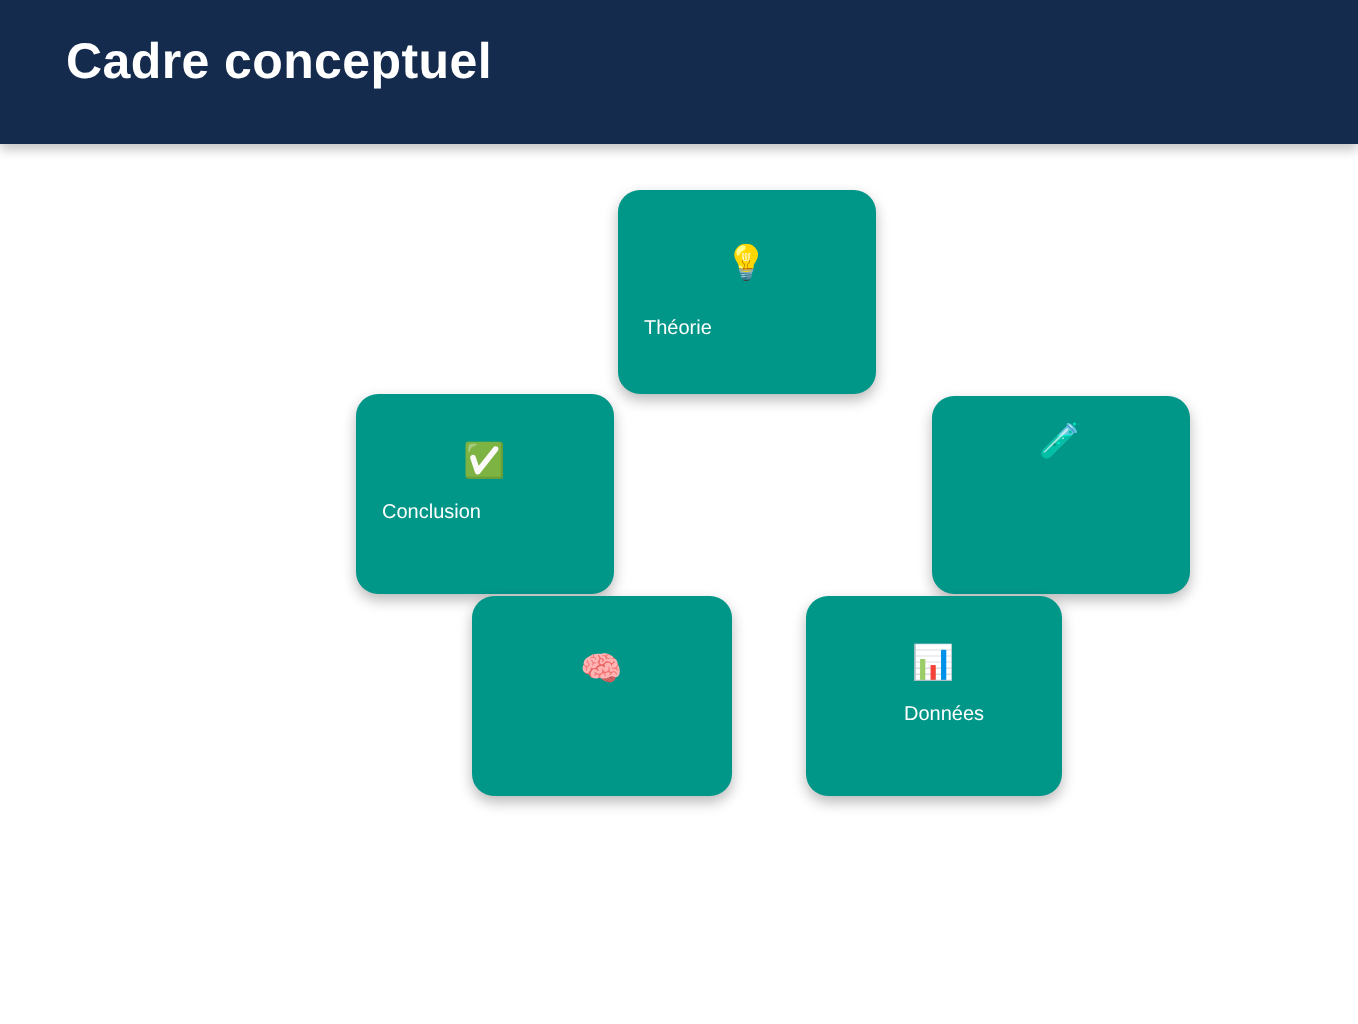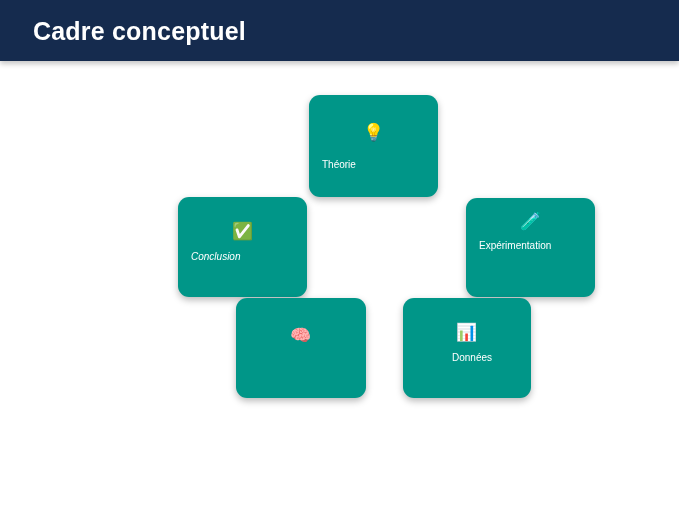--- a/index.html
+++ b/index.html
@@ -15,21 +15,21 @@
     font-family: "Liberation Sans", sans-serif;
     position: relative;
   }
 
   
   #header-bar {
     position: absolute;
     left: 0;
     top: 0;
     width: 679px;
-    height: 61px;
+    height: 72px;
     background: #152b4e;
     box-shadow: 0 3px 5px rgba(0,0,0,0.22);
     z-index: 5;
   }
 
   #page-title {
     position: absolute;
     left: 33px;
     top: 16px;
     font-size: 25px;
@@ -84,21 +84,21 @@
     overflow-wrap: break-word;
   }
 
   
   #card-theorie        { left: 309px; top: 35px;  width: 129px; height: 102px; }
   #card-theorie .card-icon  { top: 27px; }
   #card-theorie .card-label { top: 60px; }
 
   #card-conclusion     { left: 178px; top: 137px; width: 129px; height: 100px; }
   #card-conclusion .card-icon  { top: 24px; }
-  #card-conclusion .card-label { top: 50px; font-style: italic; }
+  #card-conclusion .card-label { top: 50px; }
 
   #card-experimentation{ left: 466px; top: 138px; width: 129px; height: 99px;  }
   #card-experimentation .card-icon  { top: 13px; }
   #card-experimentation .card-label { top: 38px; }
 
   #card-analyse        { left: 236px; top: 238px; width: 130px; height: 100px; }
   #card-analyse .card-icon  { top: 27px; }
   #card-analyse .card-label { top: 50px; }
 
   #card-donnees        { left: 403px; top: 238px; width: 128px; height: 100px; }
@@ -119,21 +119,20 @@
     <span class="card-label">Théorie</span>
   </div>
 
   <div id="card-conclusion" class="concept-card">
     <span class="card-icon">✅</span>
     <span class="card-label">Conclusion</span>
   </div>
 
   <div id="card-experimentation" class="concept-card">
     <span class="card-icon">🧪</span>
-    <span class="card-label">Expérimentation</span>
   </div>
 
   <div id="card-analyse" class="concept-card">
     <span class="card-icon">🧠</span>
   </div>
 
   <div id="card-donnees" class="concept-card">
     <span class="card-icon">📊</span>
     <span class="card-label">Données</span>
   </div>

